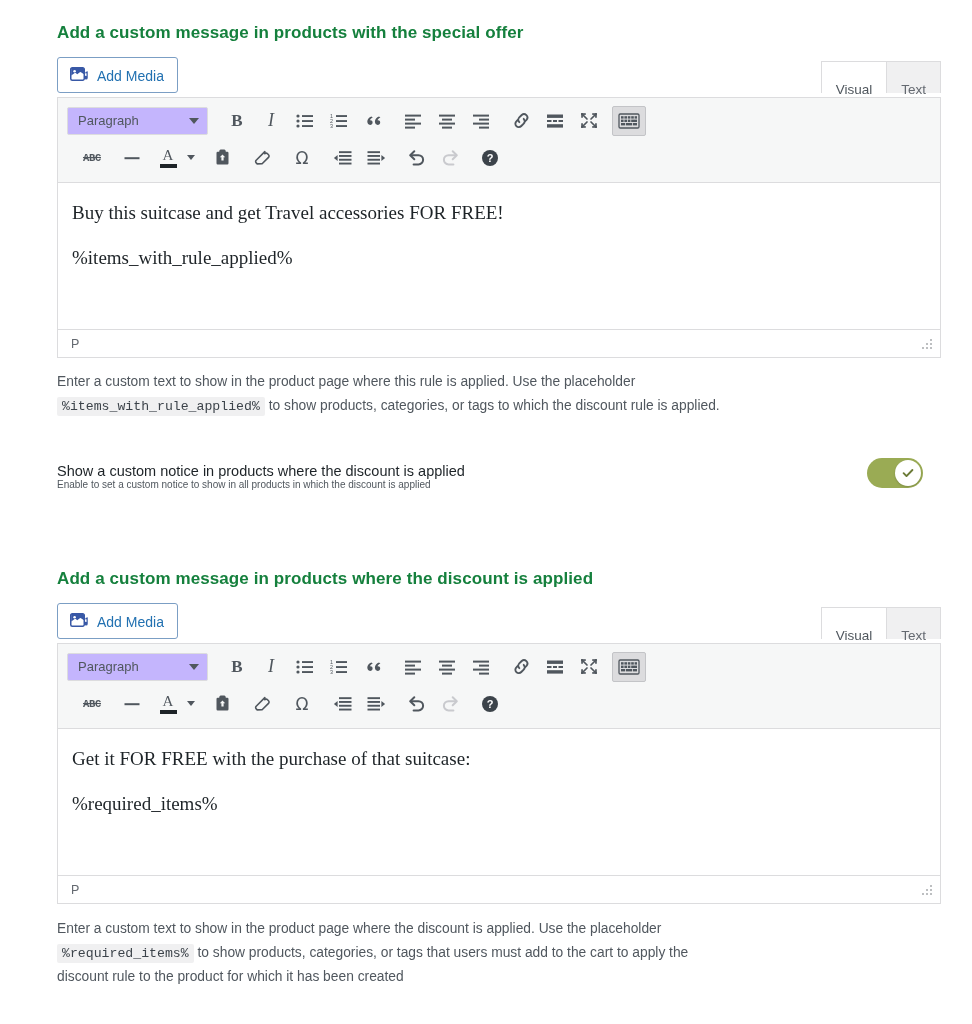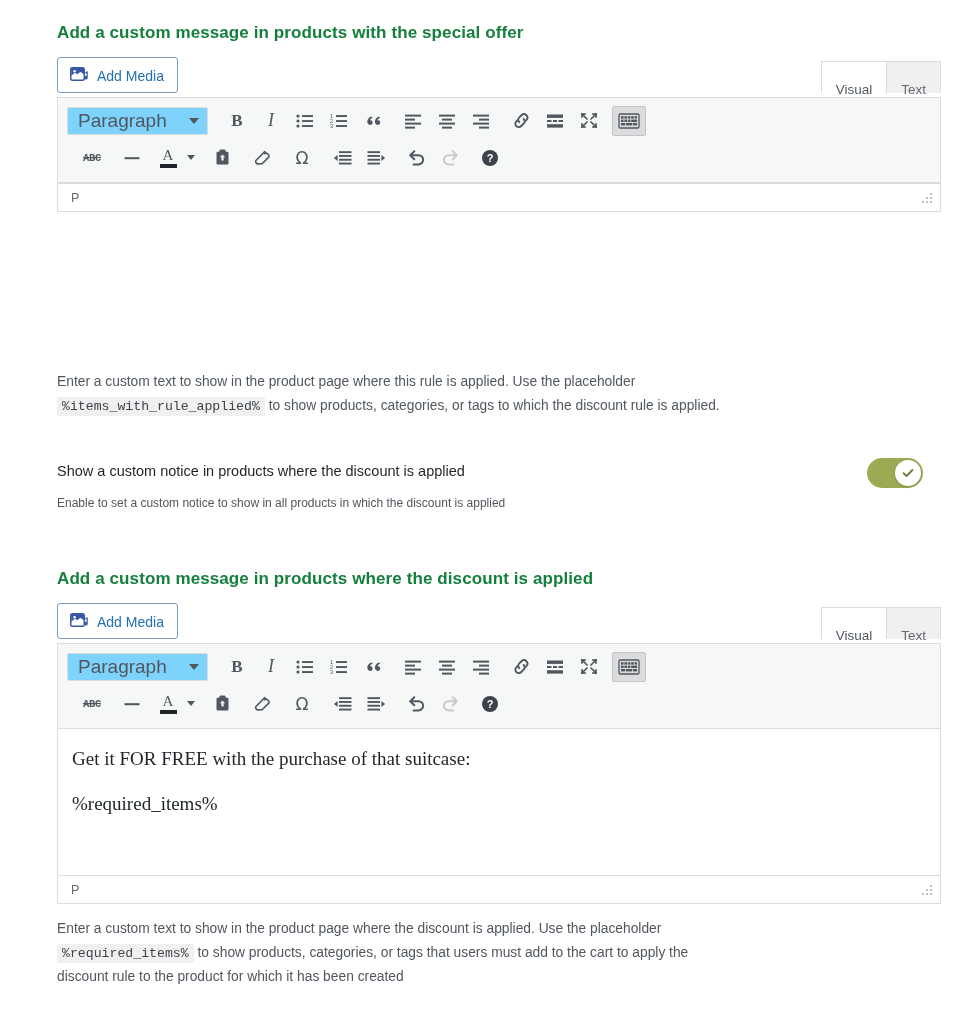--- a/index.html
+++ b/index.html
@@ -117,27 +117,27 @@
     display: flex;
     align-items: center;
     height: 37px;
     gap: 0px;
   }
 
   .fmt-select {
     width: 141px;
     height: 28px;
     border: 1px solid #dcdcde;
-    background: #7dd3fc;
+    background: #c4b5fd;
     border-radius: 2px;
     display: flex;
     align-items: center;
     justify-content: space-between;
     padding: 0 8px 0 10px;
-    font-size: 19px;
+    font-size: 13px;
     color: #50575e;
     box-sizing: border-box;
     margin-right: 12px;
     cursor: pointer;
     gap: 12px;
   }
   .caret {
     width: 0; height: 0;
     border-left: 5px solid transparent;
     border-right: 5px solid transparent;
@@ -273,23 +273,22 @@
     position: absolute;
     left: 57px;
     width: 866px;
   }
   .toggle-row .t-label {
     font-size: 14.5px;
     font-weight: normal;
     color: #1d2327;
   }
   .toggle-row .t-desc {
-    font-size: 12px;
+    font-size: 10px;
     color: #50575e;
-    margin-top: 17px;
   }
   .switch {
     position: absolute;
     right: 0;
     top: -5px;
     width: 56px;
     height: 30px;
     border-radius: 15px;
     background: #9aab54;
     cursor: pointer;
@@ -556,20 +555,24 @@
 
           <div class="tb-btn">
             <svg width="18" height="18" viewBox="0 0 18 18">
                 <circle cx="9" cy="9" r="8" fill="#3c434a"></circle>
                 <text x="9" y="13.4" text-anchor="middle" font-size="11" font-weight="bold" fill="#ffffff" font-family="Liberation Sans, sans-serif">?</text>
               </svg>
           </div>
         </div>
       </div>
 
+      <div class="mce-body" style="min-height:122px;">
+        <p>Buy this suitcase and get Travel accessories FOR FREE!</p>
+        <p>%items_with_rule_applied%</p>
+      </div>
 
       <div class="mce-statusbar">
         <span>P</span>
         <span class="resize-grip">
           <svg width="14" height="14" viewBox="0 0 14 14">
               <g fill="#a7aaad">
                 <rect x="10" y="2" width="2" height="2"></rect>
                 <rect x="10" y="6" width="2" height="2"></rect>
                 <rect x="6" y="6" width="2" height="2"></rect>
                 <rect x="10" y="10" width="2" height="2"></rect>

